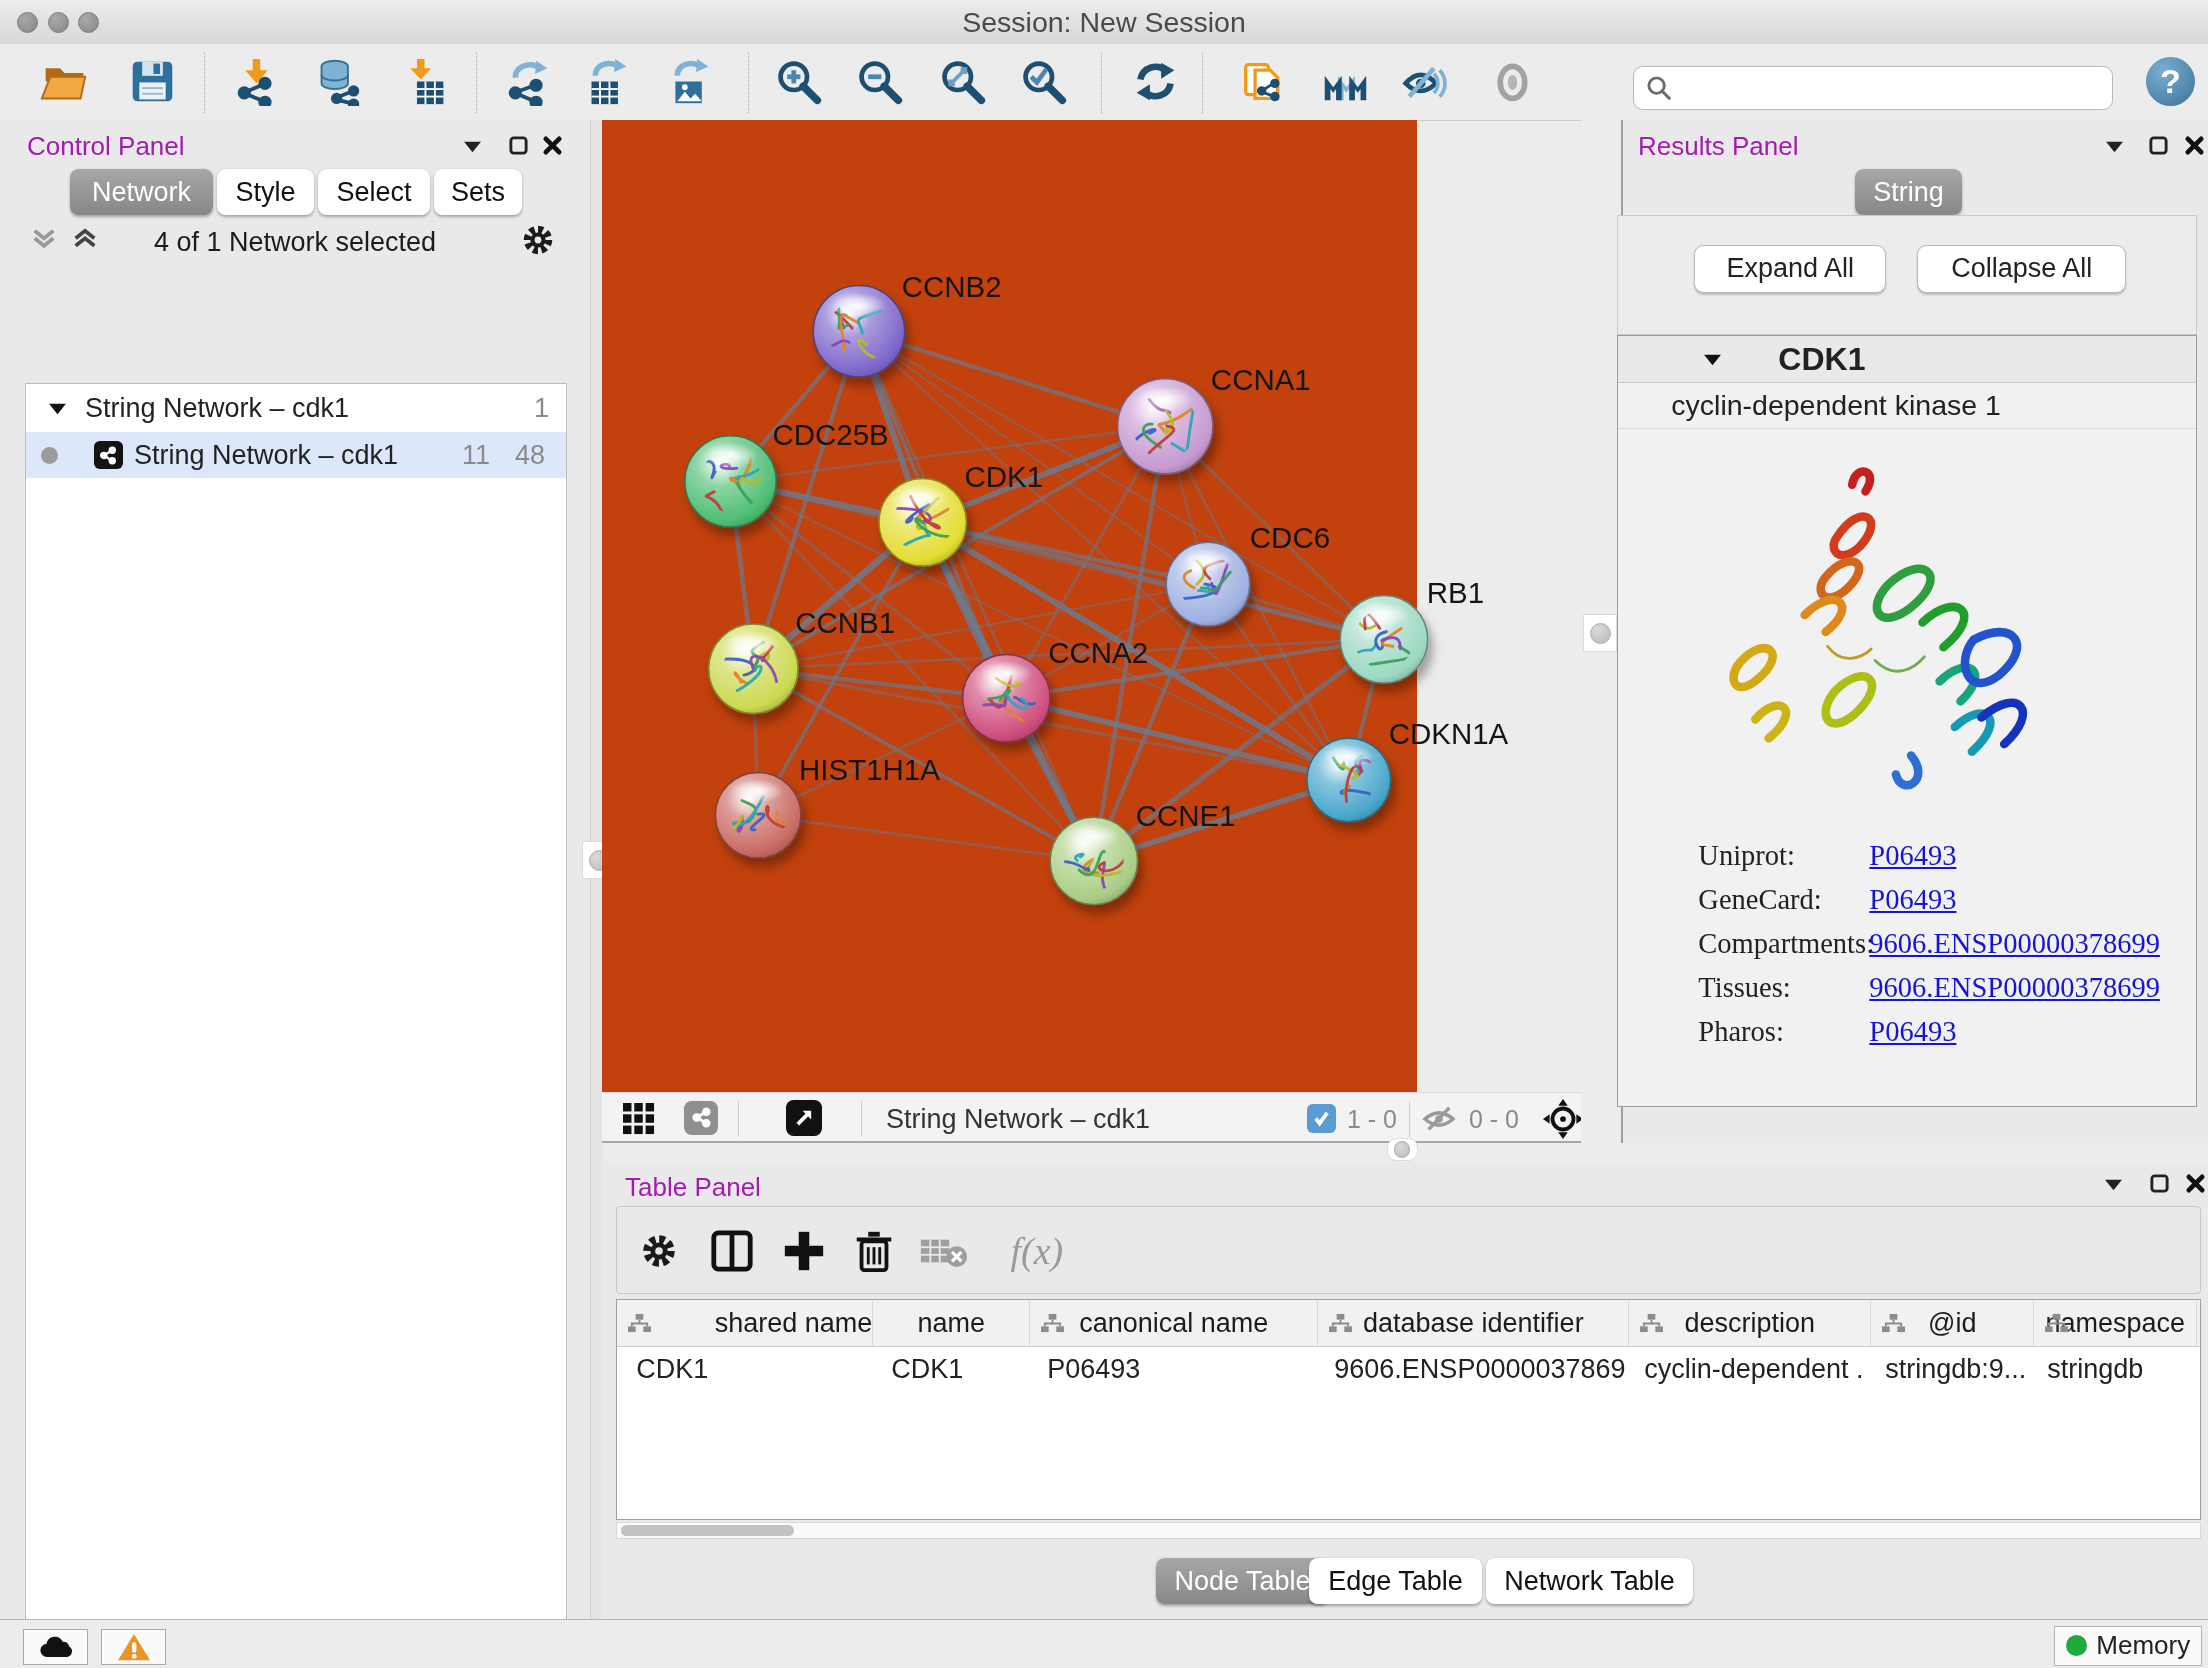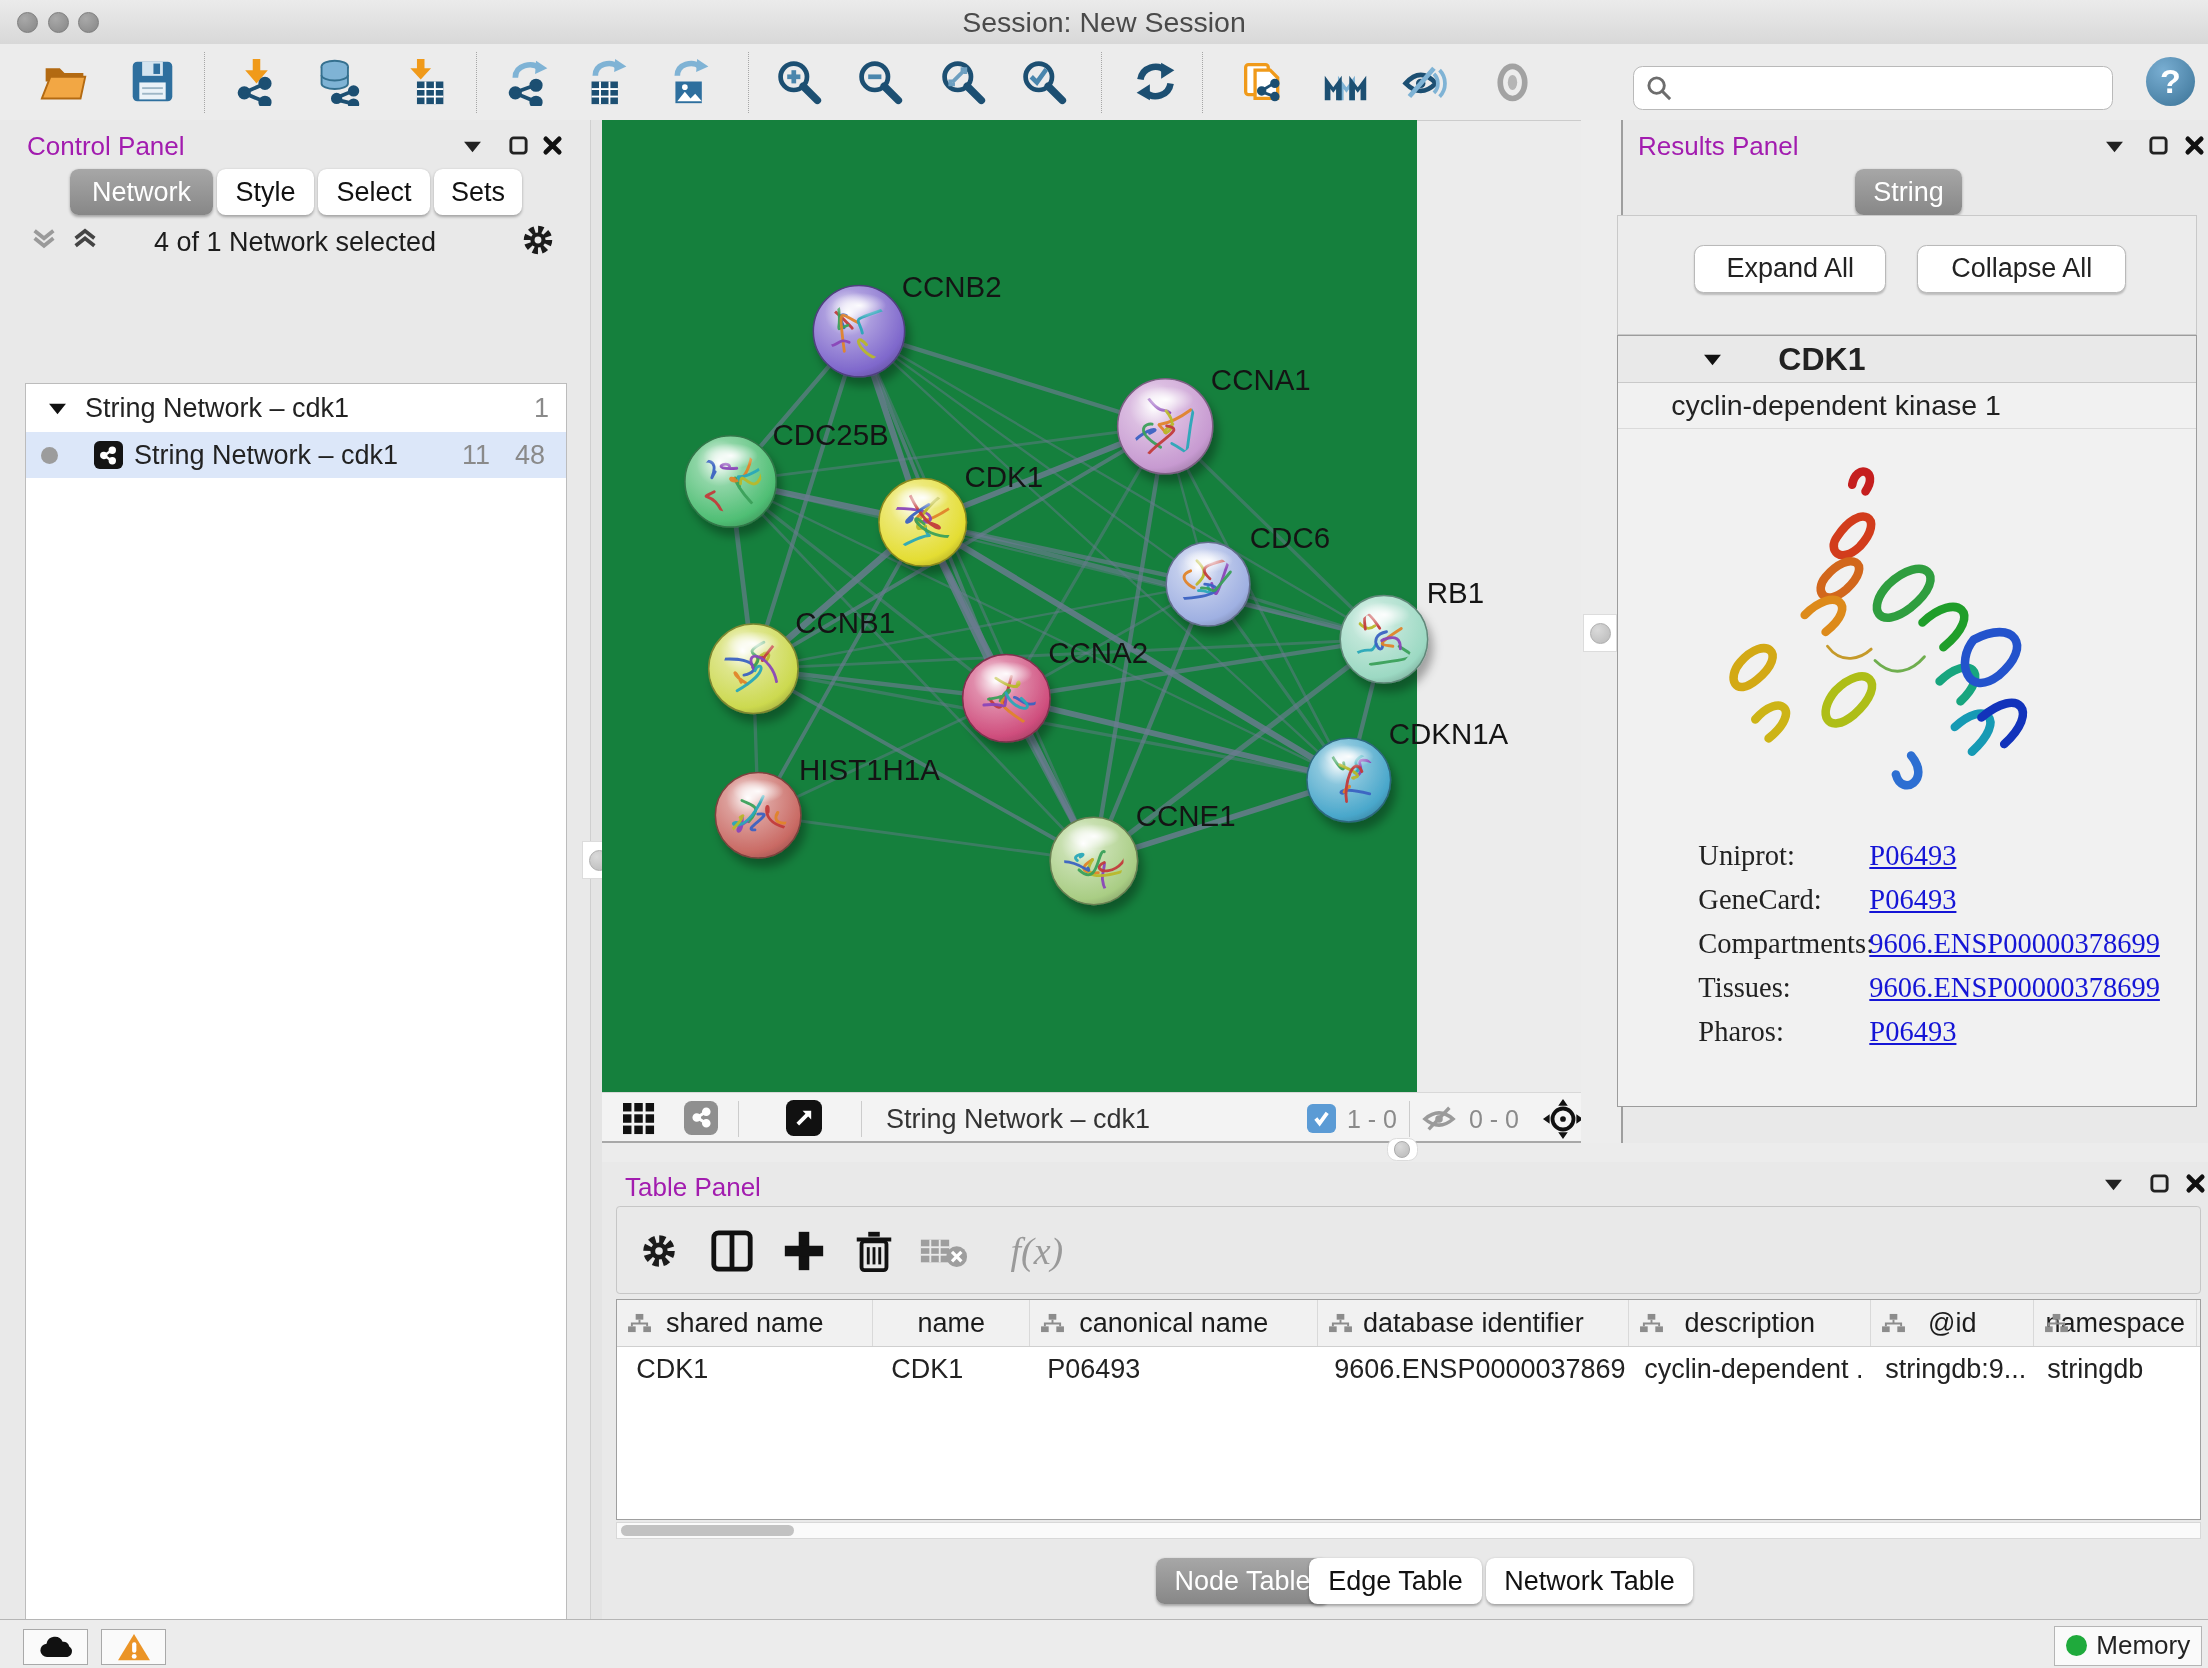--- a/index.html
+++ b/index.html
@@ -30,21 +30,21 @@
   .seg-tab.sel{background:linear-gradient(#a7a7a7,#878787);color:#fff;}
   
   #control-panel{left:0;top:120px;width:590px;height:1499px;background:#e9e9e9;}
   #cp-tree{position:absolute;left:25px;top:263px;width:542px;height:1309px;background:#fff;border:1.9px solid #bcbcbc;box-sizing:border-box;}
   .tree-row{position:relative;height:48px;display:flex;align-items:center;font-size:27px;}
   .tree-row.selected{background:#dce7f9;height:46px;}
   .count{color:#8a8a8a;}
   .share-badge{width:28.5px;height:28.5px;border-radius:5.7px;background:#141414;display:flex;align-items:center;justify-content:center;}
   
   #vsplit1{left:590px;top:120px;width:12.4px;height:1499px;background:#e4e4e4;border-left:1px solid #cfcfcf;border-right:1px solid #c3c3c3;}
-  #canvas{left:602px;top:120px;width:815px;height:972px;background:#15803d;}
+  #canvas{left:602px;top:120px;width:815px;height:972px;background:#c2410c;}
   #navbar{left:602px;top:1092px;width:979px;height:51px;background:#f3f3f3;border-top:1px solid #d8d8d8;border-bottom:2.9px solid #a8a8a8;box-sizing:border-box;}
   .nav-sep{position:absolute;top:7.6px;width:0;height:36px;border-left:1px solid #cccccc;}
   #vsplit2{left:1581px;top:120px;width:42px;height:1023px;background:#ededed;border-right:2.9px double #9e9e9e;box-sizing:border-box;}
   .grab{position:absolute;width:32px;height:36px;background:#fff;border:1px solid #dcdcdc;display:flex;align-items:center;justify-content:center;}
   .grab i{width:19px;height:19px;border-radius:50%;background:radial-gradient(circle at 35% 30%,#dadada,#b9b9b9);border:1px solid #adadad;}
   #hsplit{left:602px;top:1143px;width:1606px;height:19px;background:#ececec;}
   
   #results-panel{left:1623px;top:120px;width:586px;height:1023px;background:#e9e9e9;}
   #rp-box1{position:absolute;left:-5.7px;top:95px;width:580px;height:120px;background:#ececec;border:1.9px solid #c9c9c9;box-sizing:border-box;}
   .rp-btn{position:absolute;top:28.5px;height:46px;background:#fff;border:1px solid #b9b9b9;border-radius:9.5px;
@@ -864,21 +864,21 @@
           </g>
           <circle cx="40" cy="26" r="11" fill="#9e9e9e"></circle>
           <path d="M35 21 l10 10 M45 21 l-10 10" stroke="#fff" stroke-width="3.4"></path>
         </svg>
     </span>
     <span class="tp-ic serif" style="left:367px;width:105px;font-style:italic;font-size:38px;color:#9a9a9a">f(x)</span>
   </div>
 
   <div id="tp-table">
     <div id="tp-header">
-        <div class="th" style="width: 255px;">
+        <div class="th" style="width: 255px; justify-content: flex-end;">
           <svg width="25" height="21" viewBox="0 0 26 22">
             <g fill="#8c8c8c">
               <rect x="9" y="1" width="8" height="6"></rect>
               <rect x="1" y="14" width="8" height="6"></rect>
               <rect x="17" y="14" width="8" height="6"></rect>
             </g>
             <g stroke="#8c8c8c" stroke-width="2" fill="none">
               <path d="M13 7 v4 M5 14 v-3 h16 v3"></path>
             </g>
           </svg>

